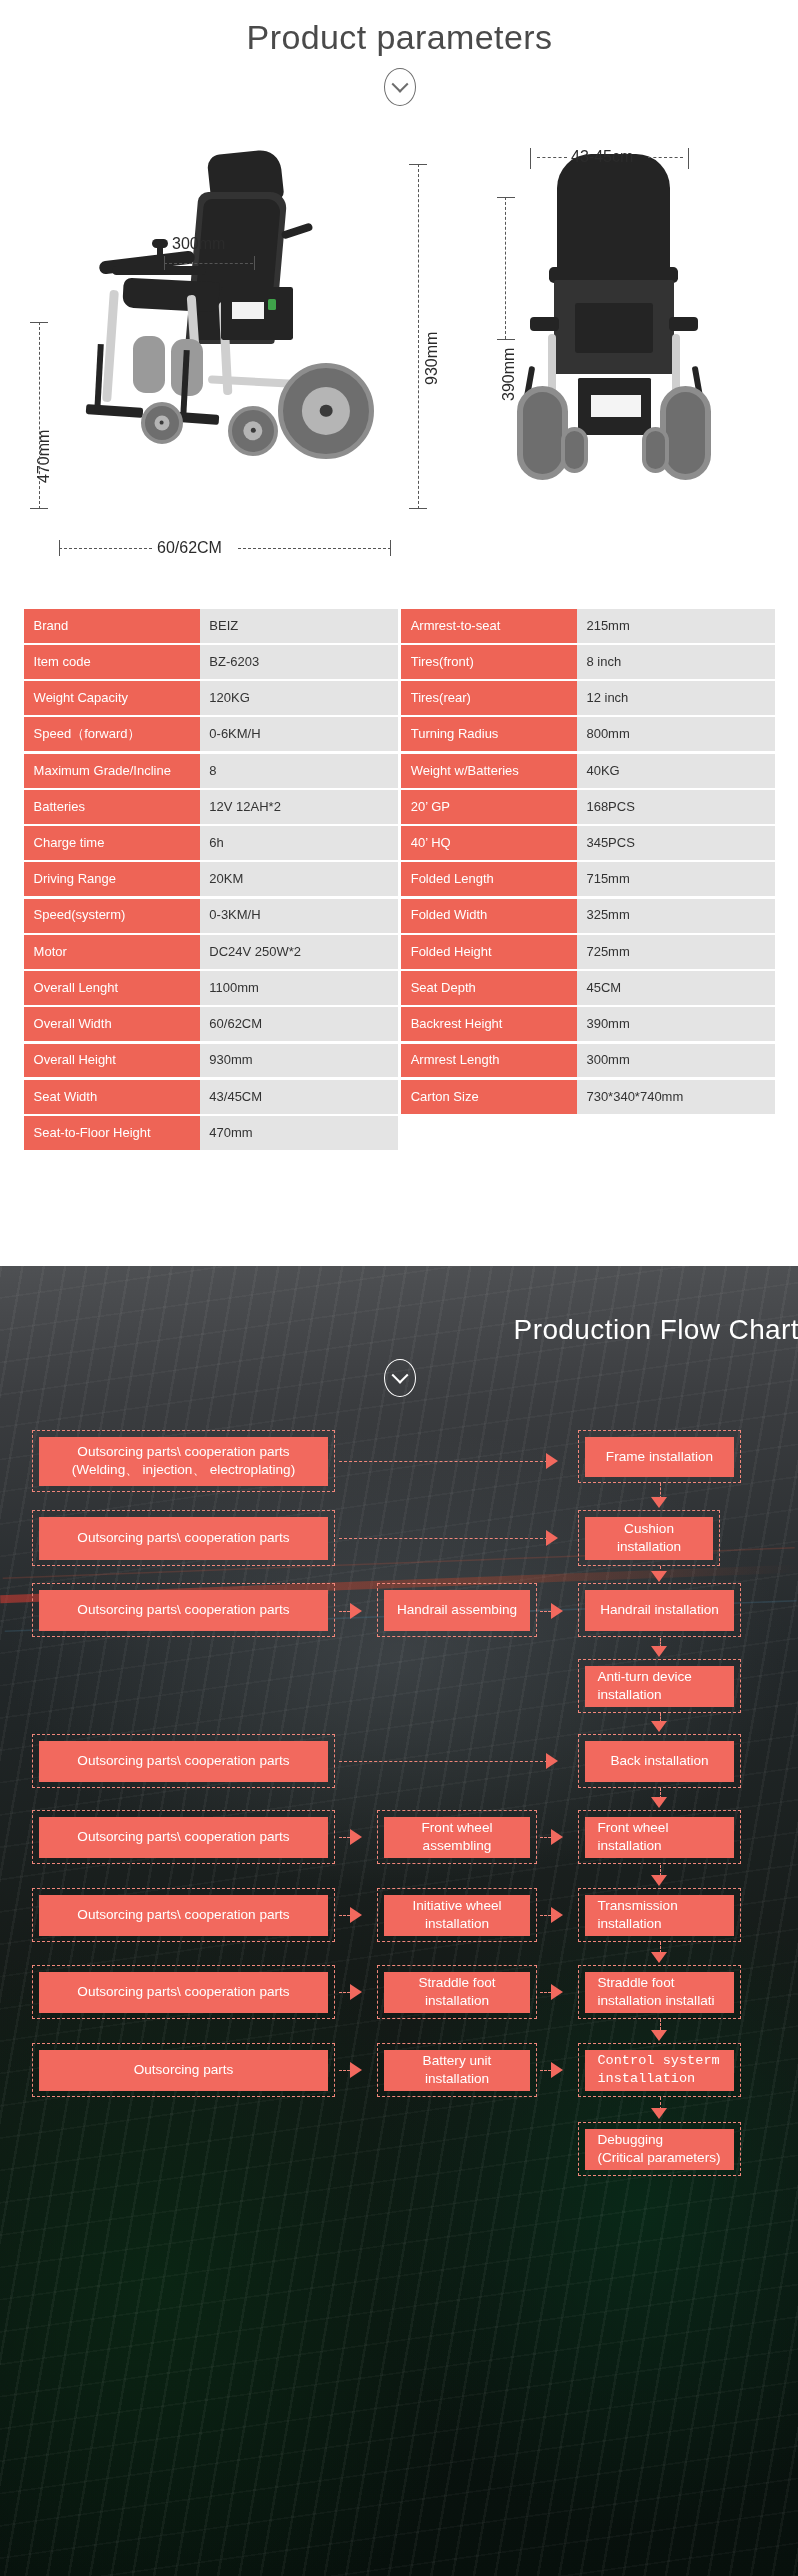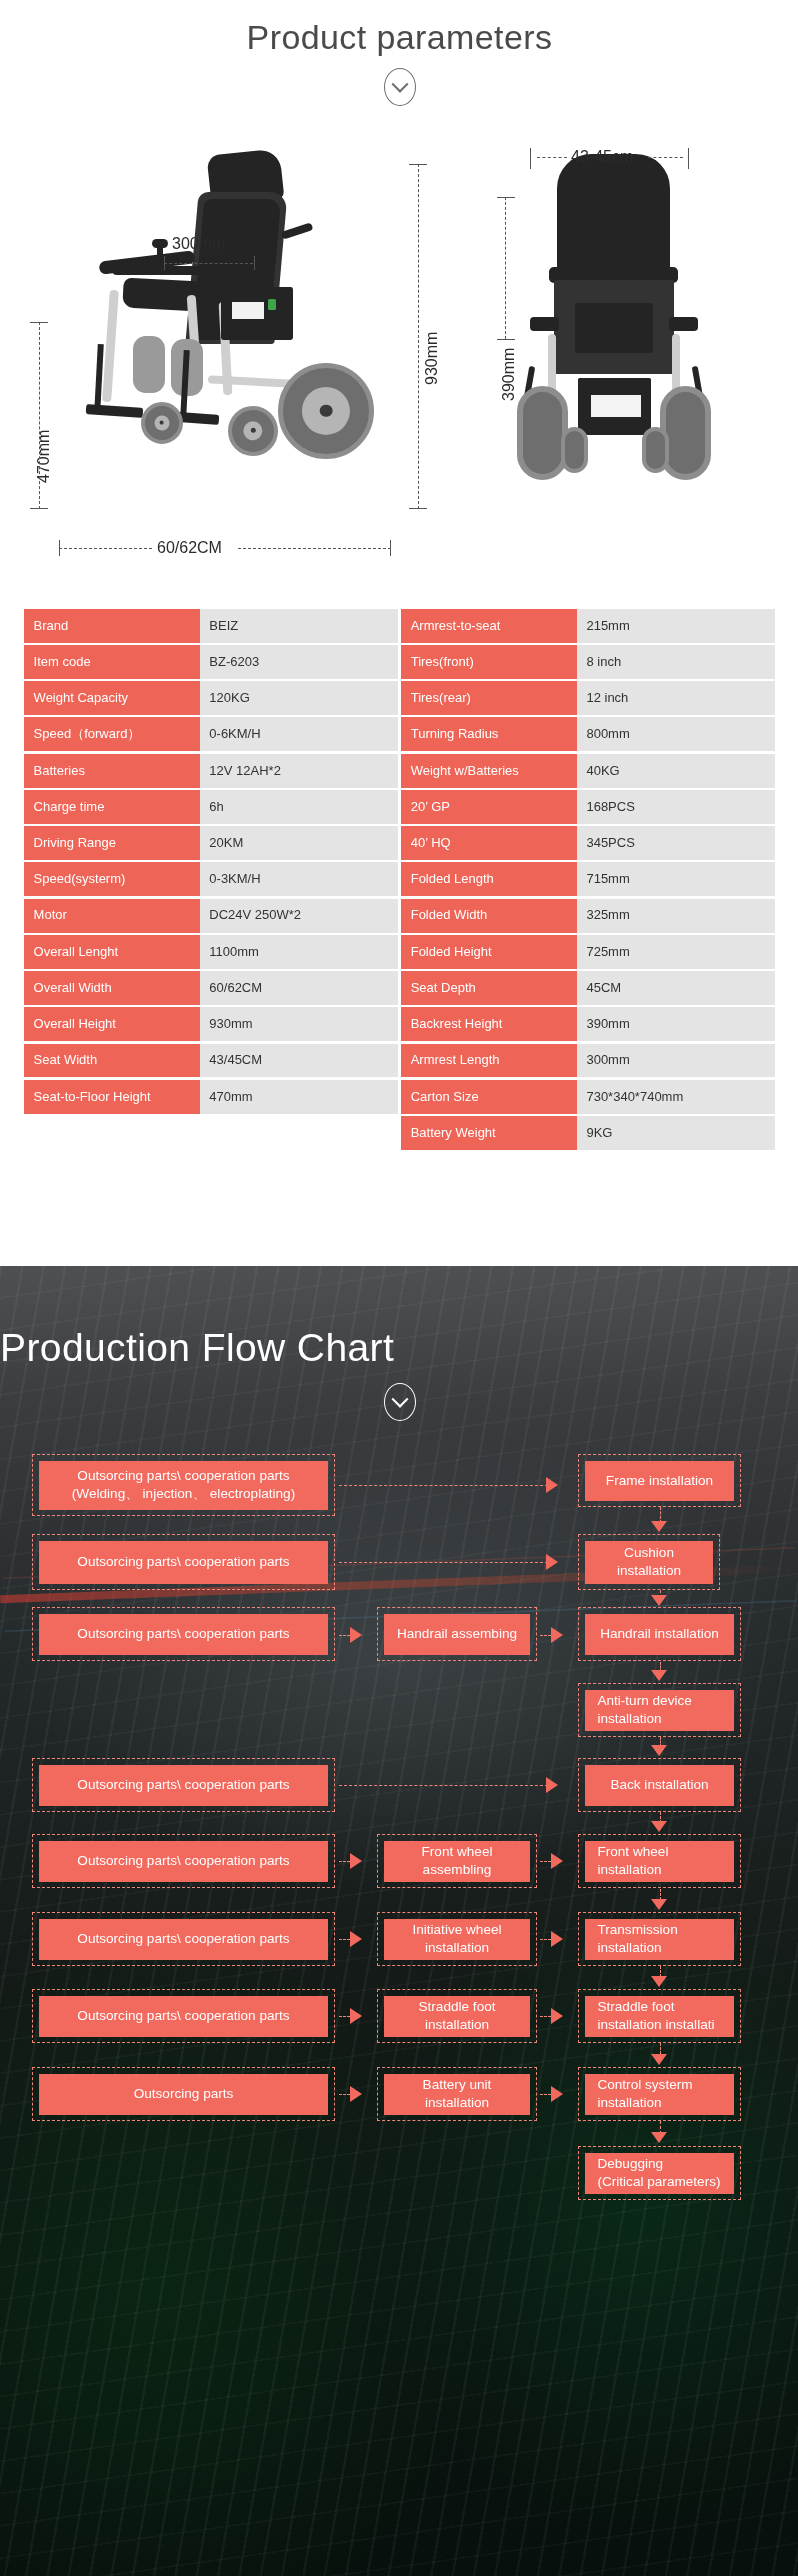--- a/index.html
+++ b/index.html
@@ -178,25 +178,25 @@
   }
   .flow-bg::after{
     content:"";
     position:absolute; left:0; top:24%; width:100%; height:8px;
     background: linear-gradient(95deg, rgba(220,60,50,.55), rgba(200,70,40,.35) 60%, transparent);
     transform: rotate(-2.2deg);
     box-shadow: 0 32px 0 -3.2px rgba(90,160,200,.18), 0 -21px 0 -3.2px rgba(200,80,60,.22);
   }
   .flow-title {
     position: relative;
-    text-align: left;
+    text-align: right;
     color: #ffffff;
-    font-size: 39px;
+    font-size: 28px;
     font-weight: 400;
-    padding-top: 60px;
+    padding-top: 48px;
     letter-spacing: 0.4px;
   }
   .chevron-badge.light { border-color: #ffffff; }
   .chevron-badge.light::after { border-right-color:#ffffff; border-bottom-color:#ffffff; }
 
   .flow-canvas {
     position: relative;
     width: 799px;
     height: 1070px;
     margin-top: 14.4px;
@@ -379,20 +379,24 @@
           </div>
           <div class="spec-row">
             <div class="spec-key">Weight Capacity</div>
             <div class="spec-val">120KG</div>
           </div>
           <div class="spec-row">
             <div class="spec-key">Speed（forward）</div>
             <div class="spec-val">0-6KM/H</div>
           </div>
           <div class="spec-row">
+            <div class="spec-key">Maximum Grade/Incline</div>
+            <div class="spec-val">8</div>
+          </div>
+          <div class="spec-row">
             <div class="spec-key">Batteries</div>
             <div class="spec-val">12V 12AH*2</div>
           </div>
           <div class="spec-row">
             <div class="spec-key">Charge time</div>
             <div class="spec-val">6h</div>
           </div>
           <div class="spec-row">
             <div class="spec-key">Driving Range</div>
             <div class="spec-val">20KM</div>
@@ -475,24 +479,20 @@
             <div class="spec-key">Backrest Height</div>
             <div class="spec-val">390mm</div>
           </div>
           <div class="spec-row">
             <div class="spec-key">Armrest Length</div>
             <div class="spec-val">300mm</div>
           </div>
           <div class="spec-row">
             <div class="spec-key">Carton Size</div>
             <div class="spec-val">730*340*740mm</div>
-          </div>
-          <div class="spec-row">
-            <div class="spec-key">Battery Weight</div>
-            <div class="spec-val">9KG</div>
           </div>
         </div>
     </div>
   </section>
 
   <section class="section-flow">
     <div class="flow-bg"></div>
 
     <h2 class="flow-title">Production Flow Chart</h2>
     <div class="chevron-badge light" style="margin-top:12.8px;position:relative;"></div>
@@ -566,21 +566,21 @@
 installation</div>
       </div>
       <div class="node lead" style="left:578px;top:477px;width:163px;height:54px;">
         <div class="node-inner">Transmission
 installation</div>
       </div>
       <div class="node lead" style="left:578px;top:554px;width:163px;height:54px;">
         <div class="node-inner">Straddle foot
 installation installati</div>
       </div>
-      <div class="node lead" style="left:578px;top:632px;width:163px;height:54px;">
+      <div class="node lead" style="left:578px;top:632px;width:163px;height:54px;font-family:Liberation Mono, monospace;">
         <div class="node-inner">Control systerm
 installation</div>
       </div>
       <div class="node lead" style="left:578px;top:711px;width:163px;height:54px;">
         <div class="node-inner">Debugging
 (Critical parameters)</div>
       </div>
 
       <div class="conn-h" style="left:339px;top:50px;width:209px;"></div>
       <div class="arrow-r" style="left:546px;top:42px;"></div>

